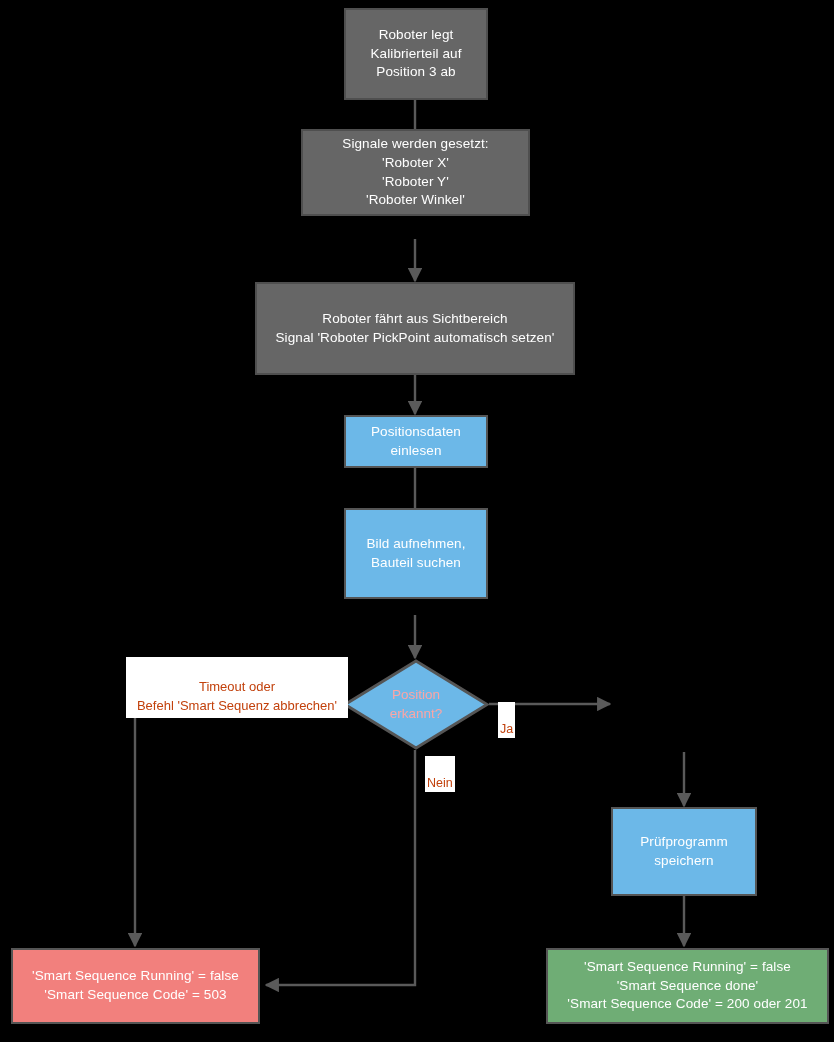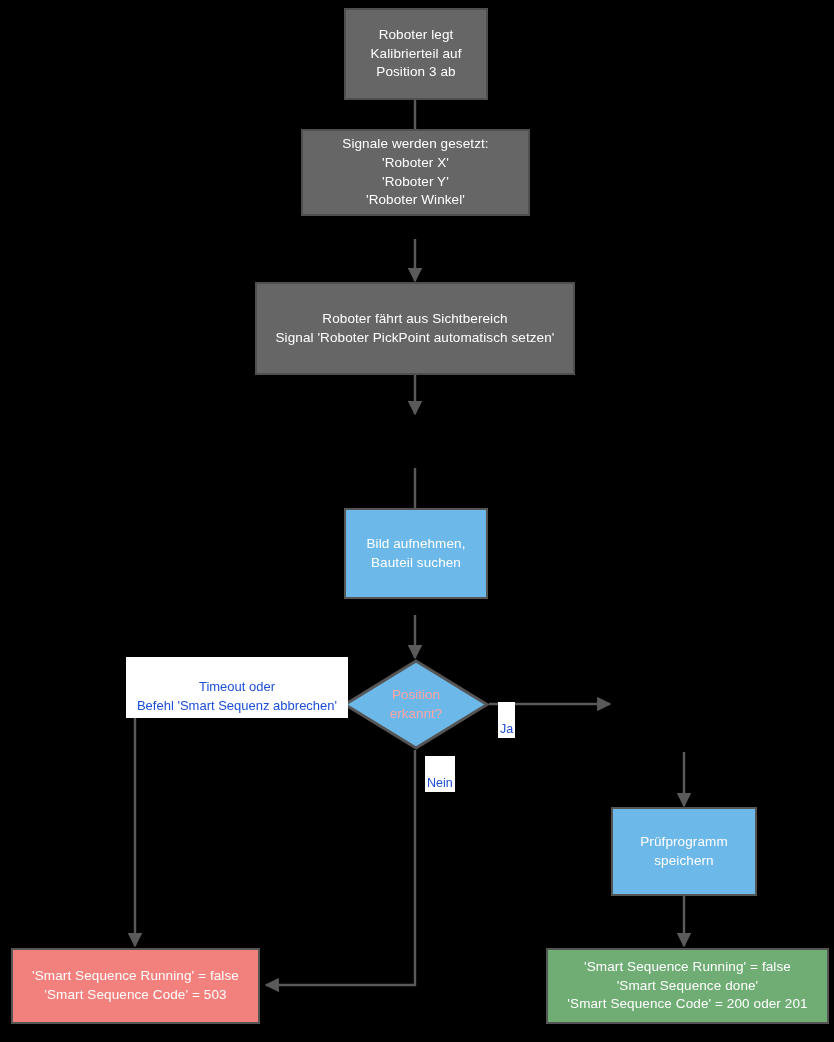--- a/index.html
+++ b/index.html
@@ -33,21 +33,21 @@
     display:flex;align-items:center;justify-content:center;
     text-align:center;color:#fca5a5;font-size:13.5px;line-height:1.38;
     white-space:pre-line;
   }
   .diamond .dshape{position:absolute;left:0;top:0;width:100%;height:100%;}
   .diamond .dlabel{position:relative;z-index:2;}
 
   .edge-label{
     position:absolute;
     background:#ffffff;
-    color:#1d4ed8;
+    color:#c2410c;
     font-size:12.5px;
     line-height:1.45;
     padding:0 2px;
     text-align:center;
     white-space:pre-line;
     box-sizing:border-box;
   }
   .edge-label.multiline{padding:2px 4px;font-size:13px;}
 </style>
 </head>
@@ -86,20 +86,24 @@
 'Roboter X'
 'Roboter Y'
 'Roboter Winkel'</span>
   </div>
 
   <div class="node gray" style="left:255px;top:282px;width:320px;height:93px;">
     <span>Roboter fährt aus Sichtbereich
 Signal 'Roboter PickPoint automatisch setzen'</span>
   </div>
 
+  <div class="node blue" style="left:344px;top:415px;width:144px;height:53px;">
+    <span>Positionsdaten
+einlesen</span>
+  </div>
 
   <div class="node blue" style="left:344px;top:508px;width:144px;height:91px;">
     <span>Bild aufnehmen,
 Bauteil suchen</span>
   </div>
 
   <div class="diamond" style="left:343px;top:659px;width:146px;height:91px;">
     <svg class="dshape" viewBox="0 0 146 91" preserveAspectRatio="none">
       <polygon points="73,2 144,45.5 73,89 2,45.5" fill="#6cb8e8" stroke="#555555" stroke-width="3"></polygon>
     </svg>

